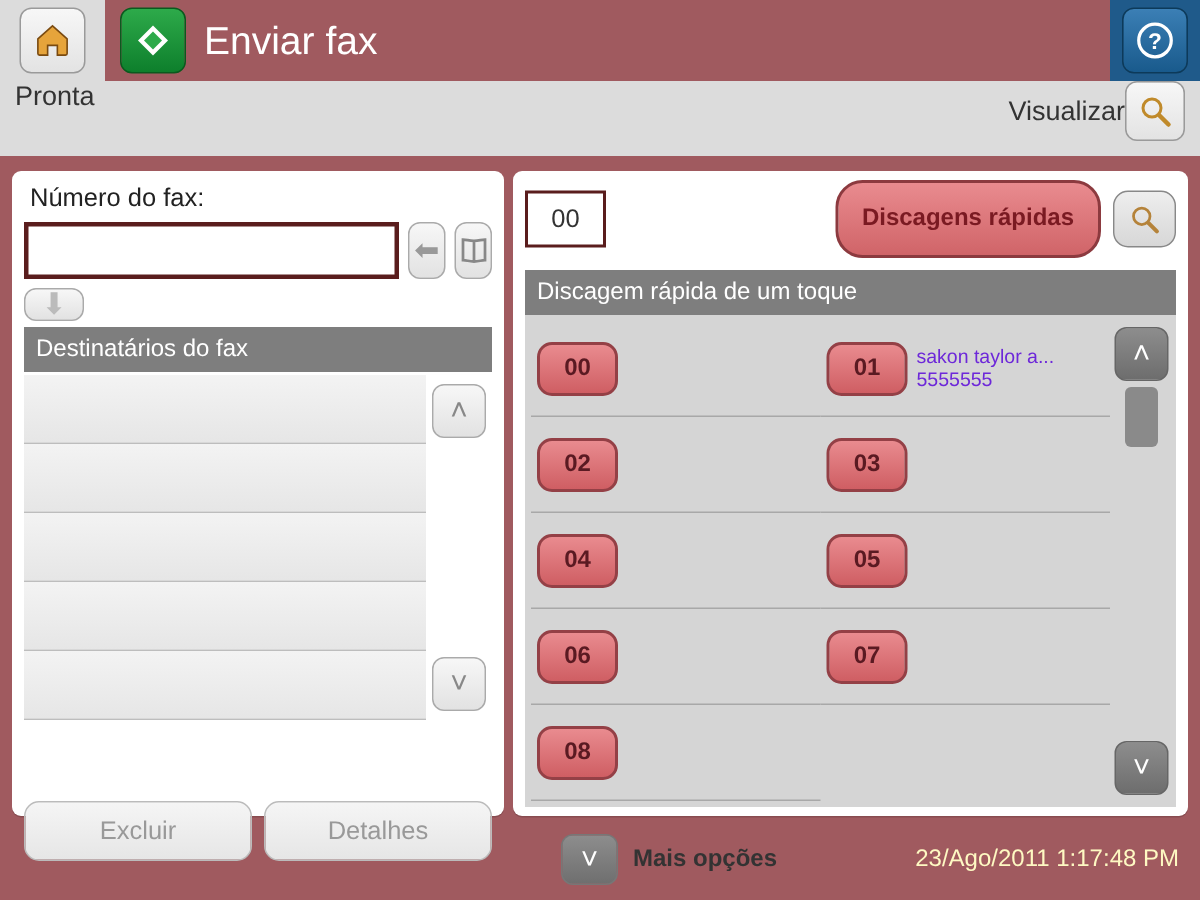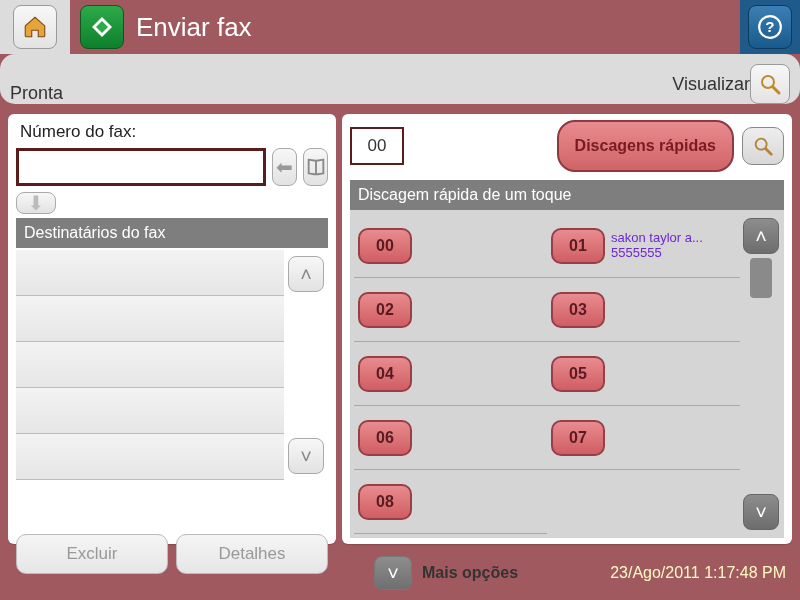--- a/index.html
+++ b/index.html
@@ -33,22 +33,22 @@
     flex:1; display:flex; align-items:center; padding-left:10px; gap:12px;
   }
   .title-text { color:#fff; font-size:26px; }
   .help-wrap {
     width: 60px; height:54px; background:#1f5a8a;
     display:flex; align-items:center; justify-content:center;
   }
   
   .status-bar {
     height: 50px; background:#dcdcdc;
-    display:flex; align-items:flex-end; justify-content:space-between;
-    padding:0 10px; font-size:18px; color:#333;border-radius:15px;
+    display:flex; align-items:flex-start; justify-content:space-between;
+    padding:0 10px; font-size:18px; color:#333;
   }
   .visualizar { display:flex; align-items:center; gap:0; }
   
   .main {
     display:flex; gap:6px; padding:10px 8px 0 8px;
     height: 440px;
   }
   .panel {
     background:#fff; border-radius:6px;
     box-shadow: 0 1px 0 rgba(0,0,0,0.15);

